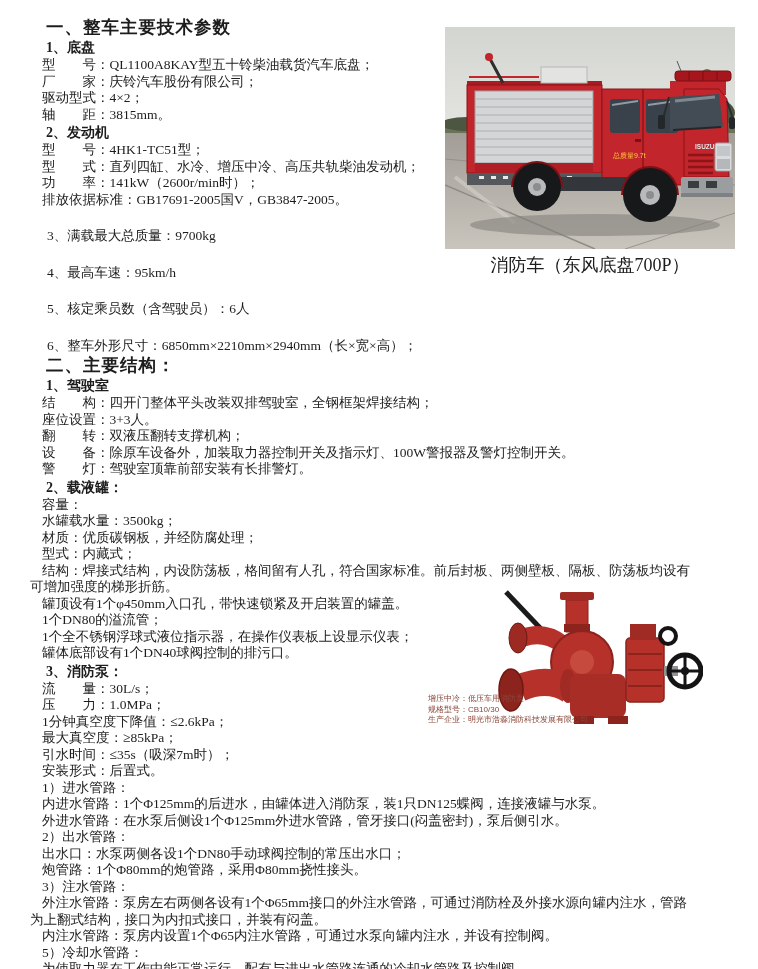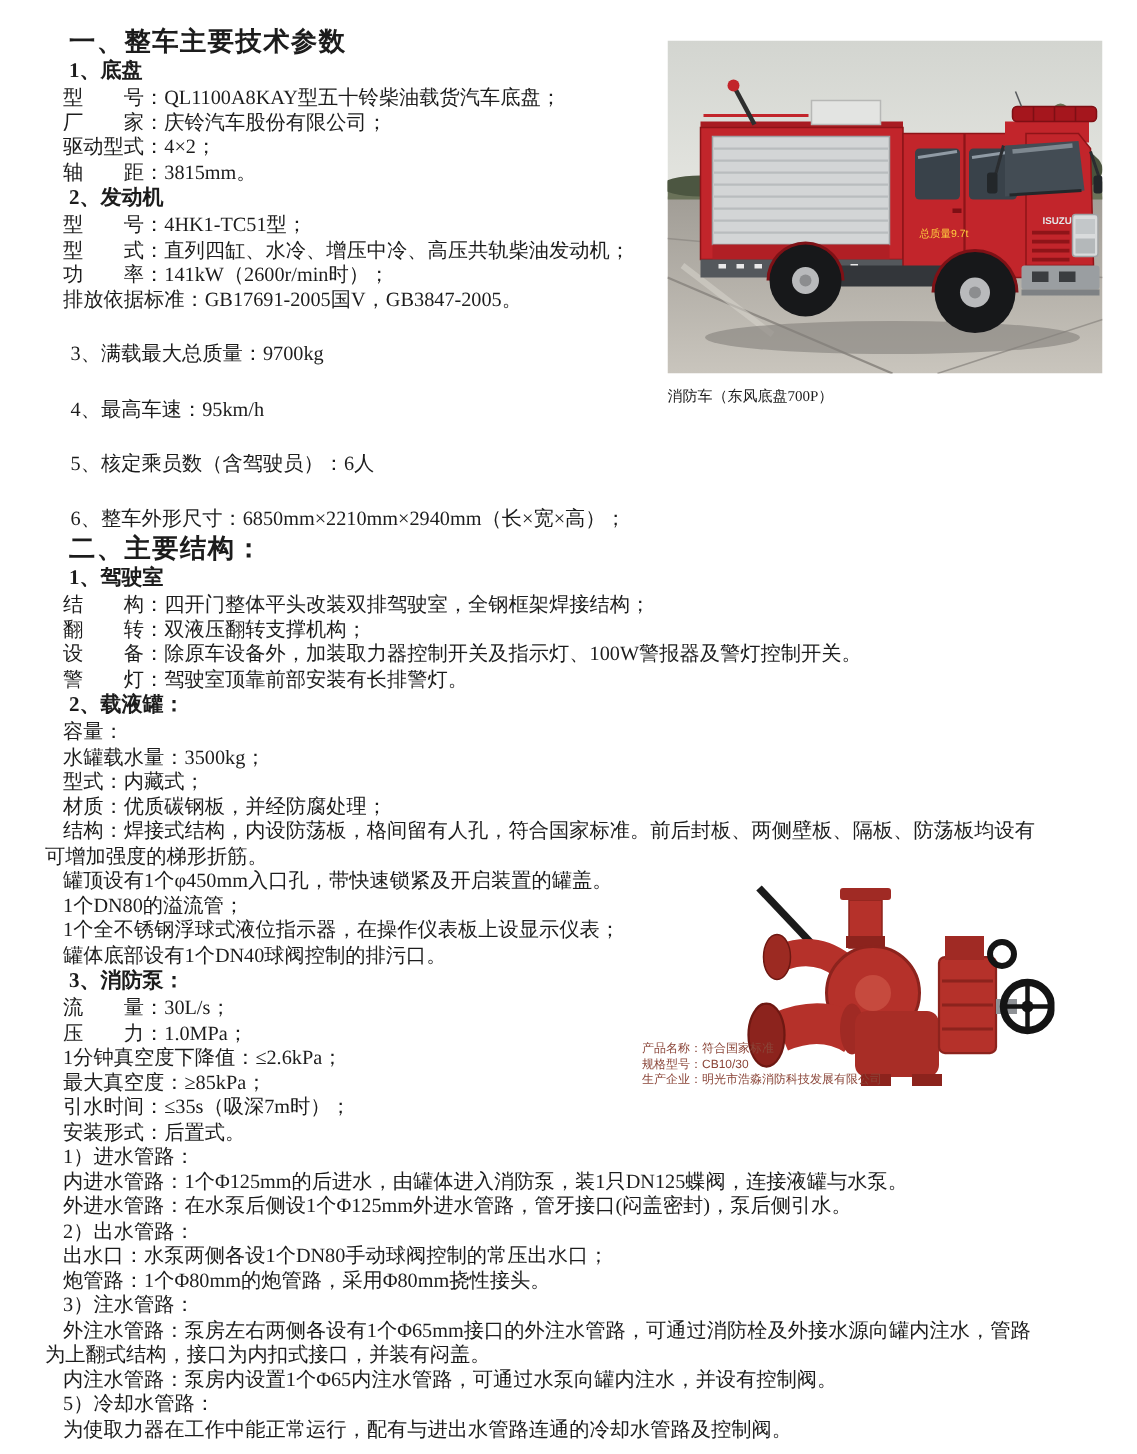--- a/index.html
+++ b/index.html
@@ -6,21 +6,21 @@
   body{
     width:758px;height:969px;background:#ffffff;position:relative;overflow:hidden;
     font-family:"Liberation Serif","DejaVu Serif",serif;color:#1c1c1c;
   }
   .text-flow{padding:16px 58px 0 30px;}
   .h-main{font-size:17.5px;font-weight:bold;line-height:22px;margin:0;padding-left:16px;letter-spacing:1px;}
   .h-sub{font-size:14px;font-weight:bold;line-height:19px;margin:0;padding-left:16px;}
   p.line{margin:0;font-size:13.5px;line-height:16.5px;text-indent:12px;word-break:break-all;}
   p.item{text-indent:17px;margin-top:20px;}
   .truck-fig{position:absolute;left:445px;top:27px;width:290px;height:222px;}
-  .truck-caption{position:absolute;left:445px;top:256px;width:290px;text-align:left;font-size:10px;line-height:18px;}
+  .truck-caption{position:absolute;left:445px;top:256px;width:290px;text-align:center;font-size:18px;line-height:18px;}
   .pump-fig{position:absolute;left:478px;top:578px;width:225px;height:152px;}
   .pump-label{position:absolute;left:428px;top:694px;width:230px;font-size:8px;line-height:10.5px;color:#8a4538;font-family:"Liberation Sans","DejaVu Sans",sans-serif;}
   .pump-label div{white-space:nowrap;}
   svg{display:block;}
 </style>
 </head>
 <body>
 
 <div class="text-flow">
 
@@ -40,29 +40,30 @@
 
   <p class="line item">3、满载最大总质量：9700kg</p>
   <p class="line item">4、最高车速：95km/h</p>
   <p class="line item">5、核定乘员数（含驾驶员）：6人</p>
   <p class="line item">6、整车外形尺寸：6850mm×2210mm×2940mm（长×宽×高）；</p>
 
   <h1 class="h-main">二、主要结构：</h1>
 
   <h2 class="h-sub">1、驾驶室</h2>
   <p class="line">结　　构：四开门整体平头改装双排驾驶室，全钢框架焊接结构；</p>
+  <p class="line">座位设置：3+3人。</p>
   <p class="line">翻　　转：双液压翻转支撑机构；</p>
   <p class="line">设　　备：除原车设备外，加装取力器控制开关及指示灯、100W警报器及警灯控制开关。</p>
   <p class="line">警　　灯：驾驶室顶靠前部安装有长排警灯。</p>
 
   <h2 class="h-sub">2、载液罐：</h2>
   <p class="line">容量：</p>
   <p class="line">水罐载水量：3500kg；</p>
+  <p class="line">材质：优质碳钢板，并经防腐处理；</p>
   <p class="line">型式：内藏式；</p>
-  <p class="line">材质：优质碳钢板，并经防腐处理；</p>
   <p class="line">结构：焊接式结构，内设防荡板，格间留有人孔，符合国家标准。前后封板、两侧壁板、隔板、防荡板均设有可增加强度的梯形折筋。</p>
   <p class="line">罐顶设有1个φ450mm入口孔，带快速锁紧及开启装置的罐盖。</p>
   <p class="line">1个DN80的溢流管；</p>
   <p class="line">1个全不锈钢浮球式液位指示器，在操作仪表板上设显示仪表；</p>
   <p class="line">罐体底部设有1个DN40球阀控制的排污口。</p>
 
   <h2 class="h-sub">3、消防泵：</h2>
   <p class="line">流　　量：30L/s；</p>
   <p class="line">压　　力：1.0MPa；</p>
   <p class="line">1分钟真空度下降值：≤2.6kPa；</p>
@@ -230,16 +231,16 @@
     <circle cx="207" cy="93" r="16" fill="none" stroke="#141414" stroke-width="5"></circle>
     <line x1="207" y1="78" x2="207" y2="108" stroke="#141414" stroke-width="3"></line>
     <line x1="192" y1="93" x2="222" y2="93" stroke="#141414" stroke-width="3"></line>
     <circle cx="207" cy="93" r="4" fill="#141414"></circle>
 
     <rect x="96" y="138" width="20" height="8" fill="#8c231d"></rect>
     <rect x="130" y="138" width="20" height="8" fill="#8c231d"></rect>
   </svg>
 </div>
 <div class="pump-label">
-  <div>产品名称：符合国家标准</div>
+  <div>增压中冷：低压车用消防泵</div>
   <div>规格型号：CB10/30</div>
   <div>生产企业：明光市浩淼消防科技发展有限公司</div>
 </div>
 
 </body></html>

